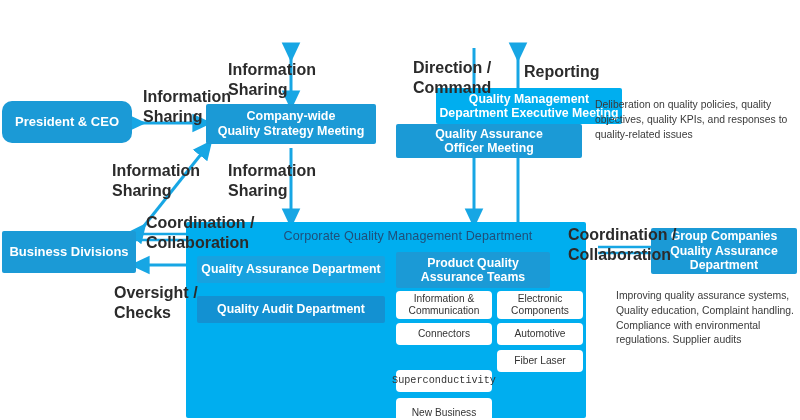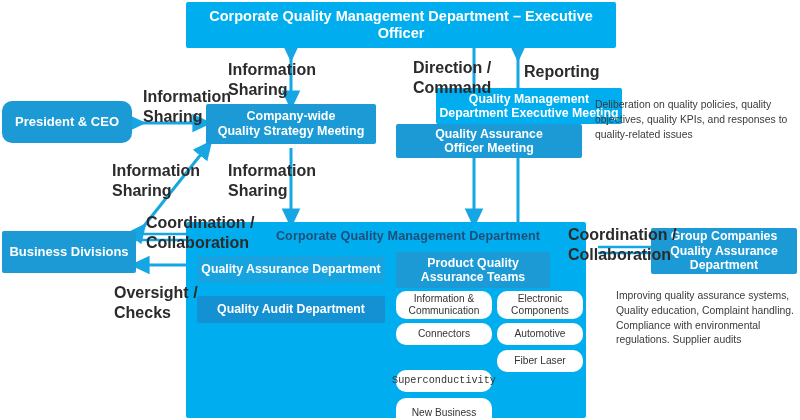--- a/index.html
+++ b/index.html
@@ -33,31 +33,31 @@
   #groupco     { left:651px; top:228px; width:146px; height:46px; font-size:12.3px; }
 
   
   #panel {
     position:absolute; left:186px; top:222px; width:400px; height:196px;
     background:#00AEEF; border-radius:2px; z-index:4;
   }
   #paneltitle {
     position:absolute; left:186px; top:226px; width:444px; height:20px;
     display:flex; align-items:center; justify-content:center;
-    color:#1F4E79; font-weight:bold; font-size:12.6px; z-index:6;
+    color:#1F4E79; font-weight:normal; font-size:12.6px; z-index:6;
     letter-spacing:.1px;
   }
   #qadept { left:197px; top:256px; width:188px; height:27px; font-size:12.3px; background:#17A2E0; }
   #qaudit { left:197px; top:296px; width:188px; height:27px; font-size:12.3px; background:#1391D2; }
   #pqat   { left:396px; top:252px; width:154px; height:36px; font-size:12.3px; background:#1B9AD6; }
 
   .tile {
     position:absolute; background:#ffffff; color:#333333;
     display:flex; align-items:center; justify-content:center; text-align:center;
-    font-size:10.2px; line-height:1.2; border-radius:10px; z-index:6;
+    font-size:10.2px; line-height:1.2; border-radius:4px; z-index:6;
     font-weight:normal;
   }
   .tileL { left:396px; width:96px; }
   .tileR { left:497px; width:86px; }
 
   
   .cap {
     position:absolute; color:#2b2b2b; font-size:16px; font-weight:bold;
     line-height:1.22; z-index:7; white-space:pre-line;
   }
@@ -96,21 +96,20 @@
       <line x1="136" y1="234" x2="190" y2="234" stroke-width="2.4"></line>
       <line x1="136" y1="240" x2="190" y2="240" stroke-width="2.4"></line>
 
       <line x1="190" y1="265" x2="140" y2="265" marker-end="url(#ah)"></line>
 
       <line x1="598" y1="247" x2="655" y2="247" stroke-width="2.4"></line>
       <line x1="598" y1="253" x2="655" y2="253" stroke-width="2.4"></line>
     </g>
   </svg>
 
-  <div class="box cyan" id="topbar">Corporate Quality Management Department – Executive Officer</div>
 
   <div class="box blue" id="pres">President &amp; CEO</div>
 
   <div class="box blue" id="cws" style="white-space:pre-line">Company-wide
 Quality Strategy Meeting</div>
 
   <div class="box cyan" id="qmdem" style="white-space:pre-line">Quality Management
 Department Executive Meeting</div>
 
   <div class="box blue" id="qaom" style="white-space:pre-line">Quality Assurance

